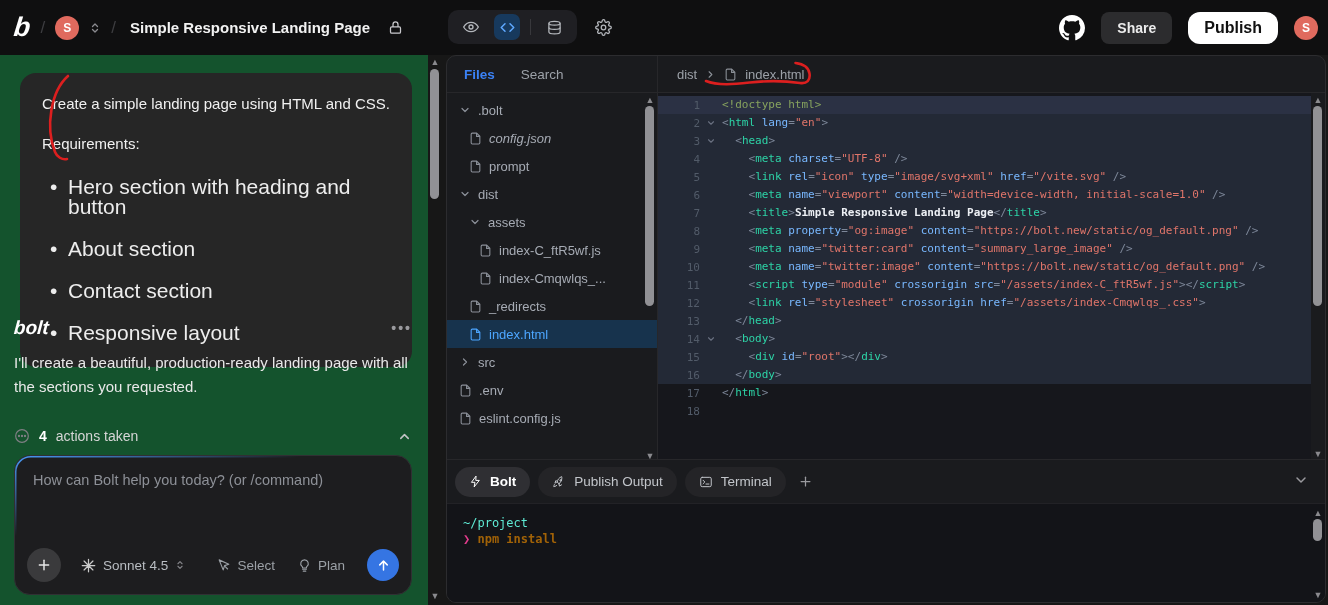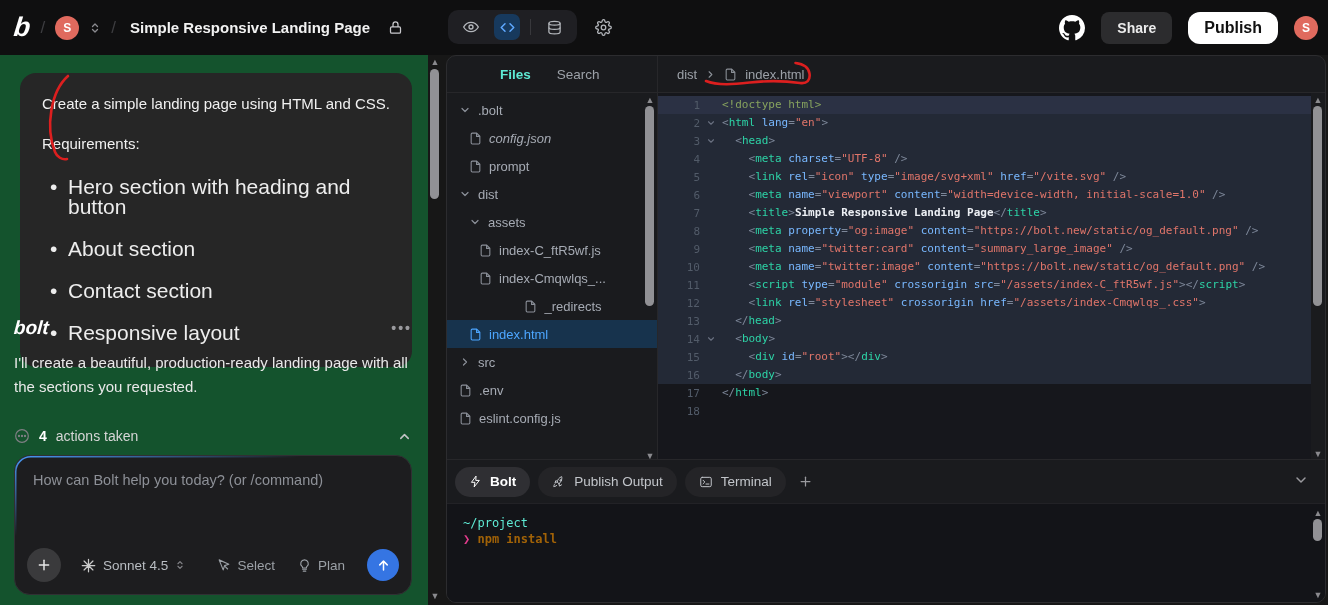--- a/index.html
+++ b/index.html
@@ -56,21 +56,21 @@
 
   
   .sb { position:absolute; background:transparent; }
   .sb .thumb { position:absolute; left:2px; width:9px; background:#919195; border-radius:5px; }
   .sb .arr { position:absolute; left:2px; width:10px; height:10px; color:#8a8a8e; font-size:9px; line-height:10px; text-align:center; }
 
   
   .wb { position:absolute; left:446px; top:55px; width:880px; height:548px; background:#1a1b1e; border:1px solid #2c2c2f; border-radius:10px; overflow:hidden; }
   .wb-header { position:absolute; left:0; top:0; width:100%; height:37px; border-bottom:1px solid #27272a; display:flex; align-items:center; }
   .ftabs { width:210px; display:flex; gap:26px; padding-left:17px; font-size:13.5px; }
-  .ftab-files { color:#5eead4; font-weight:700; cursor:pointer;margin-left:36px; }
+  .ftab-files { color:#3b82f6; font-weight:700; cursor:pointer; }
   .ftab-search { color:#9ca1a8; cursor:pointer; }
   .crumb { display:flex; align-items:center; gap:8px; padding-left:20px; color:#9ca1a8; font-size:13px; }
   .crumb .cfile { color:#9ca1a8; }
   .crumb .cic { display:flex; color:#8a8f96; }
   .vdiv { position:absolute; left:210px; top:0; width:1px; height:100%; background:#27272a; }
 
   
   .tree { position:absolute; left:0; top:40px; width:210px; }
   .trow { height:28px; display:flex; align-items:center; gap:7px; color:#a6abb4; font-size:13px; cursor:pointer; }
   .trow .tic { display:flex; color:#8b9099; flex:none; }
@@ -349,21 +349,21 @@
         </div>
         <div class="trow" style="padding-left: 32px; align-items: center;">
           <span class="tic">
             <svg width="13" height="13" viewBox="0 0 24 24" fill="none" stroke="currentColor" stroke-width="2">
               <path d="M14 2H6a2 2 0 0 0-2 2v16a2 2 0 0 0 2 2h12a2 2 0 0 0 2-2V8z"></path>
               <polyline points="14 2 14 8 20 8"></polyline>
             </svg>
           </span>
           <span>index-Cmqwlqs_...</span>
         </div>
-        <div class="trow" style="padding-left: 22px; justify-content: center;">
+        <div class="trow" style="padding-left: 22px;">
           <span class="tic">
             <svg width="13" height="13" viewBox="0 0 24 24" fill="none" stroke="currentColor" stroke-width="2">
               <path d="M14 2H6a2 2 0 0 0-2 2v16a2 2 0 0 0 2 2h12a2 2 0 0 0 2-2V8z"></path>
               <polyline points="14 2 14 8 20 8"></polyline>
             </svg>
           </span>
           <span>_redirects</span>
         </div>
         <div class="trow sel" style="padding-left: 22px;">
           <span class="tic">

